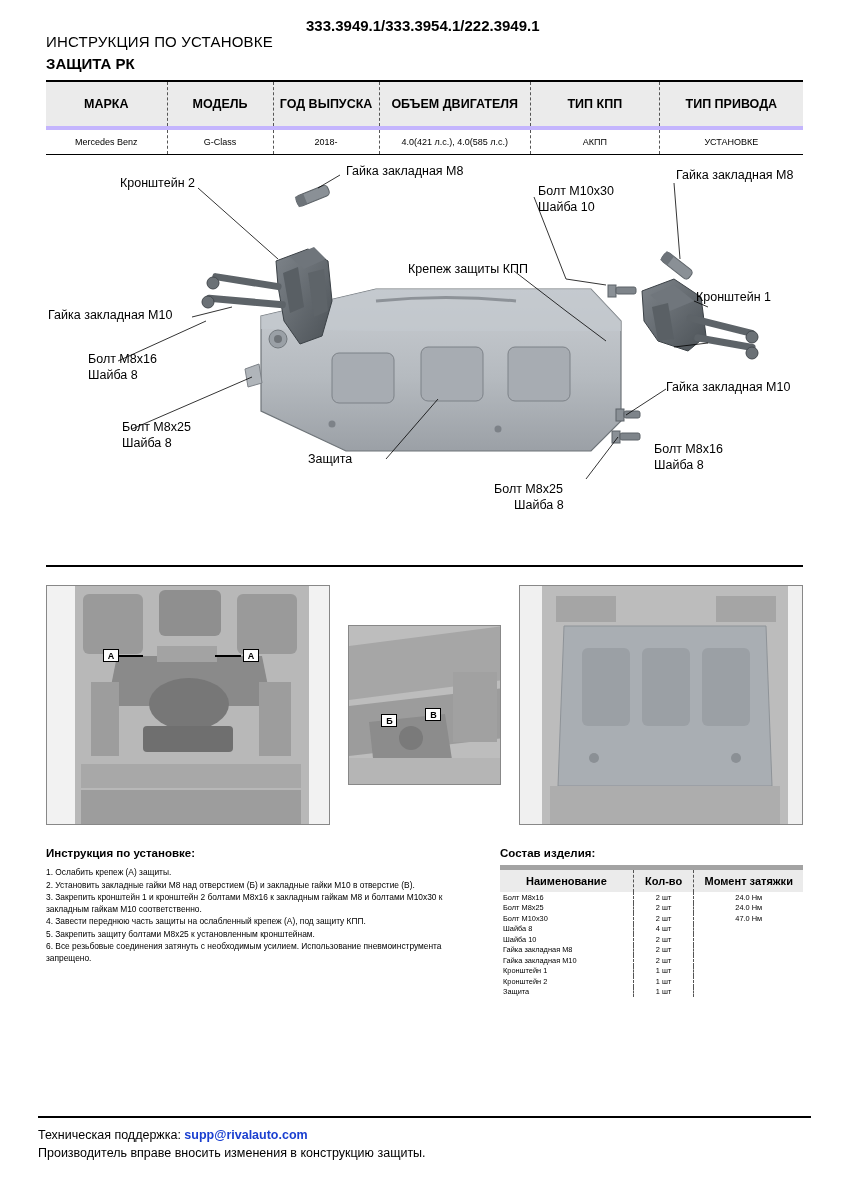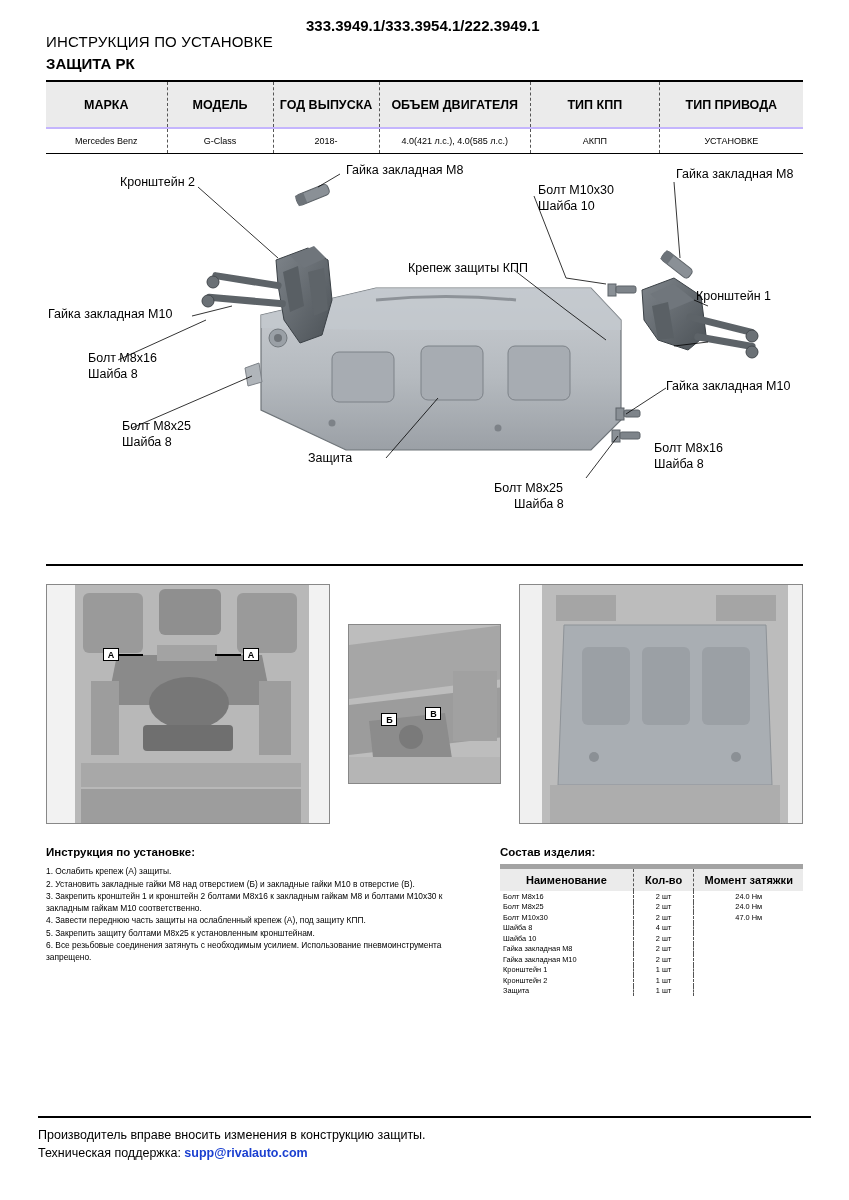--- a/index.html
+++ b/index.html
@@ -34,21 +34,21 @@
   table.spec th {
     background:#ebebeb; font-size:12.5px; font-weight:bold; text-align:center;
     padding:8px 4px; line-height:14px;
     border-right:1px dashed #555;
     height:46px; vertical-align:middle;
   }
   table.spec th:last-child { border-right:none; }
   table.spec td {
     font-size:9px; text-align:center; padding:7px 2px;
     border-right:1px dashed #555;
-    border-top:2px solid #c4b5fd;
+    border-top:4px solid #c4b5fd;
     vertical-align:middle;
   }
   table.spec td:last-child { border-right:none; }
   .spec-wrap { border-top:1px solid #000; border-bottom:1px solid #000; }
 
   
   .diagram { position:relative; height:400px; margin-top:6px; }
   .lbl {
     position:absolute; font-size:12.5px; line-height:16px; white-space:nowrap;
   }
@@ -382,20 +382,20 @@
               <td></td>
             </tr>
           </tbody>
         </table>
       </div>
     </div>
   </div>
 
   <div class="footer">
     <div class="footer-rule"></div>
-    <p>Производитель вправе вносить изменения в конструкцию защиты.</p>
     <p>
       <span>Техническая поддержка:</span>
       <span class="mail">supp@rivalauto.com</span>
     </p>
+    <p>Производитель вправе вносить изменения в конструкцию защиты.</p>
   </div>
 
 </div>
 
 </body></html>

